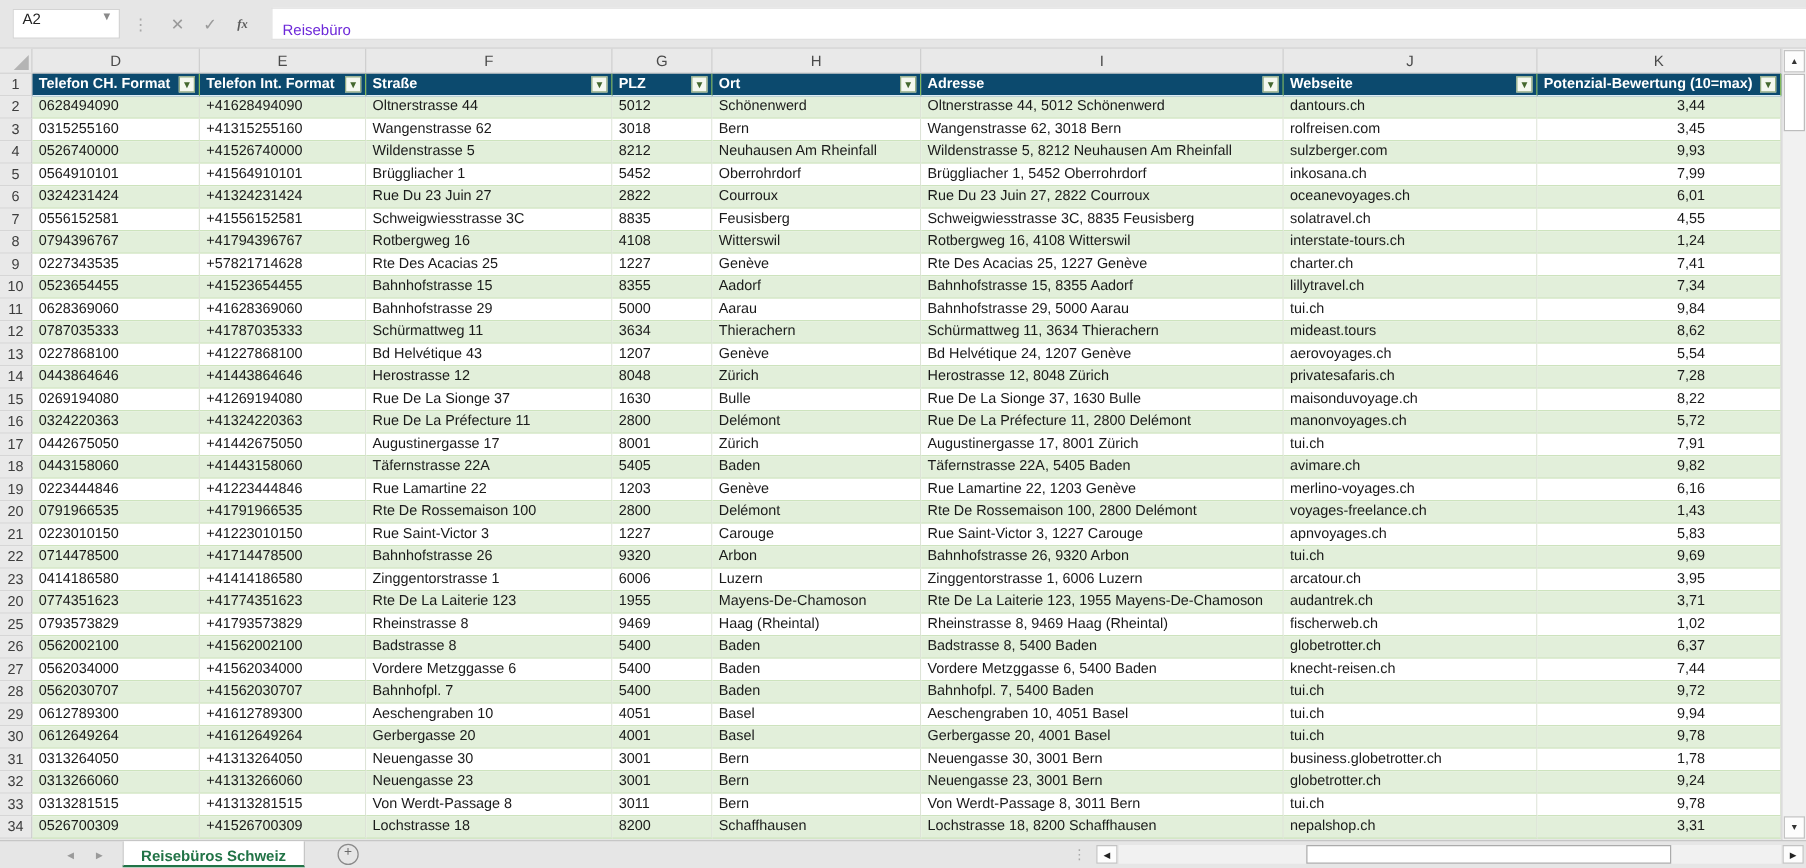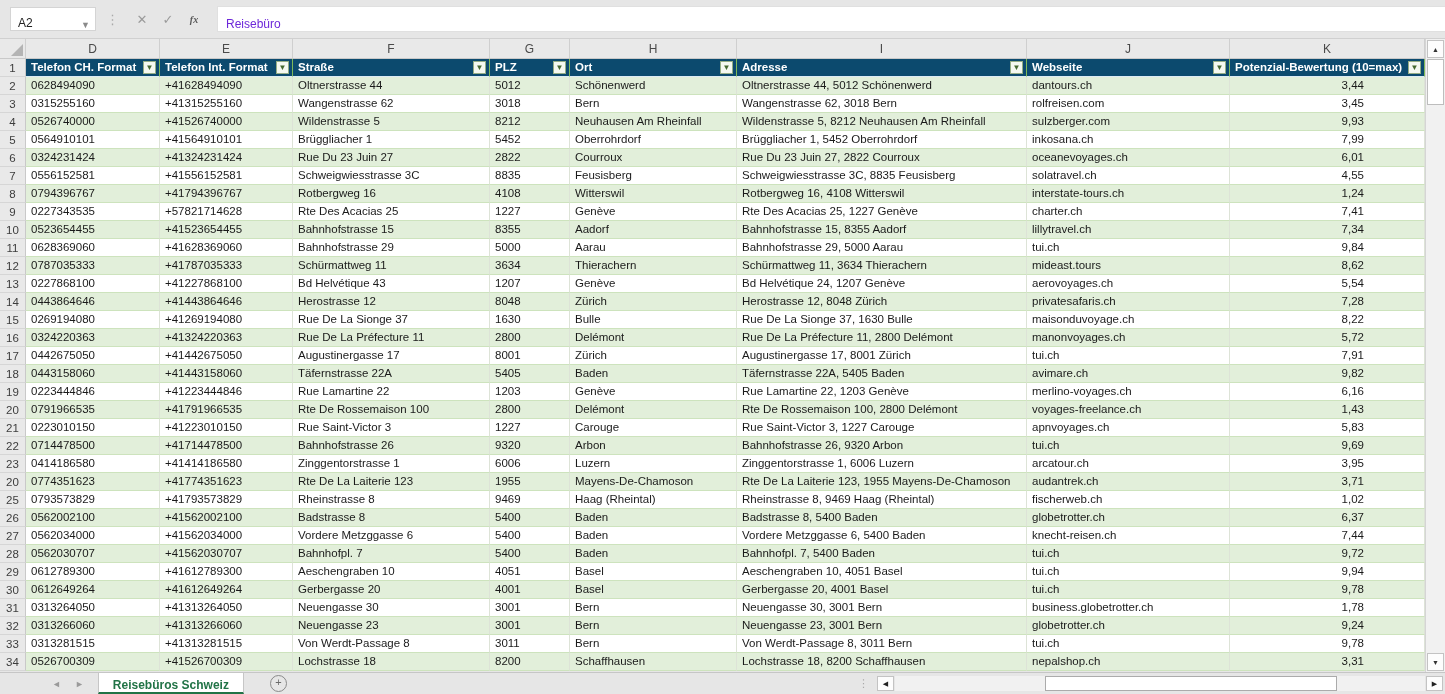--- a/index.html
+++ b/index.html
@@ -5,21 +5,21 @@
   html,body{margin:0;padding:0;}
   body{
     width:1445px;height:694px;overflow:hidden;
     background:#e6e6e6;
     font-family:"Liberation Sans",sans-serif;
     -webkit-font-smoothing:antialiased;
     user-select:none;
   }
   
   .topbar{height:39px;border-bottom:1px solid #d0d0d0;display:flex;align-items:center;padding:0 0 0 10px;box-sizing:border-box;background:#e6e6e6;}
-  .namebox{width:86px;height:24px;background:#fff;border:1px solid #d4d4d4;display:flex;align-items:flex-end;font-size:12px;color:#222;padding-left:7px;box-sizing:border-box;}
+  .namebox{width:86px;height:24px;background:#fff;border:1px solid #d4d4d4;display:flex;align-items:flex-start;font-size:12px;color:#222;padding-left:7px;box-sizing:border-box;}
   .namebox .dd{margin-left:auto;padding-right:5px;color:#8a8a8a;font-size:9px;}
   .vdots{color:#a9a9a9;font-size:13px;letter-spacing:0;margin:0 10px;}
   .fbtn{width:26px;height:24px;display:flex;align-items:center;justify-content:center;font-size:13px;color:#9b9b9b;}
   .fx{font-family:"Liberation Serif",serif;font-style:italic;font-weight:bold;color:#5a5a5a;font-size:10px;}
   .formula-input{flex:1;height:24px;background:#fff;border:1px solid #e0e0e0;border-right:none;display:flex;align-items:flex-end;font-size:12px;color:#6d28d9;padding-left:8px;margin-left:10px;}
   
   .main{display:flex;height:633px;}
   .gridwrap{width:1425px;}
   .colstrip{display:flex;height:20px;background:#e9e9e9;border-bottom:1px solid #c9c9c9;box-sizing:border-box;}
   .colh{display:flex;align-items:center;justify-content:center;font-size:12px;color:#4a4a4a;border-right:1px solid #cfcfcf;box-sizing:border-box;}

